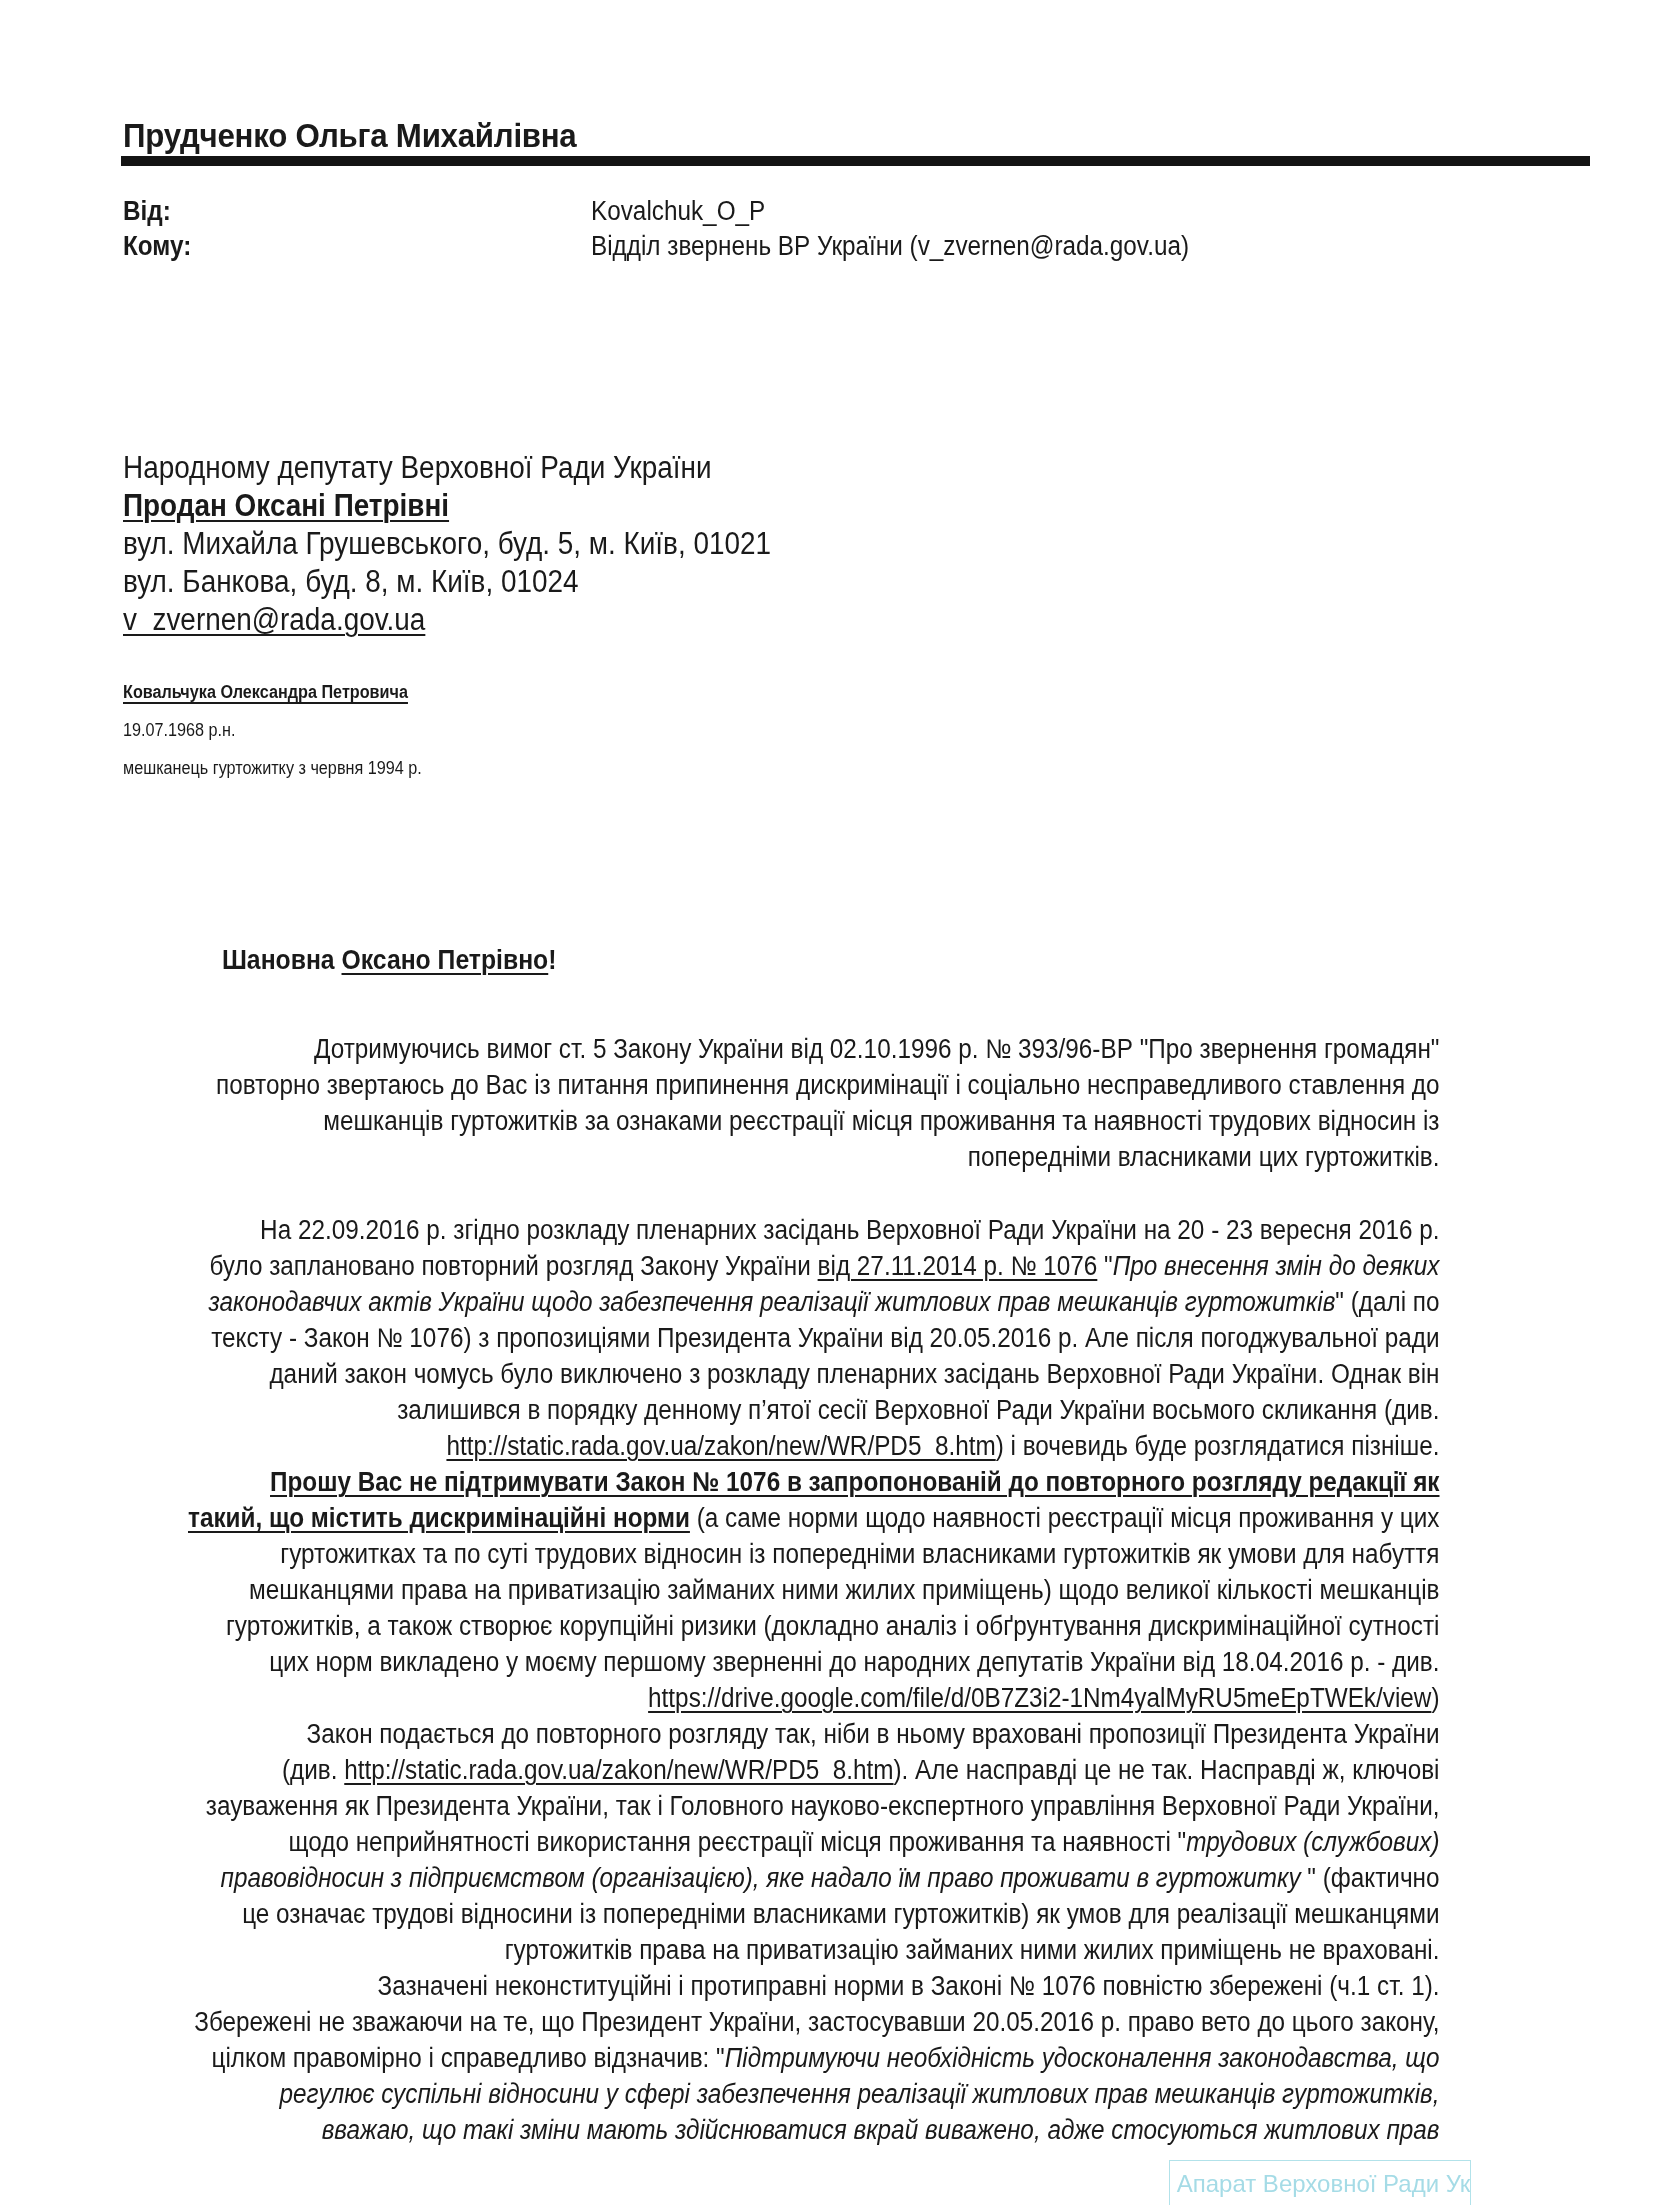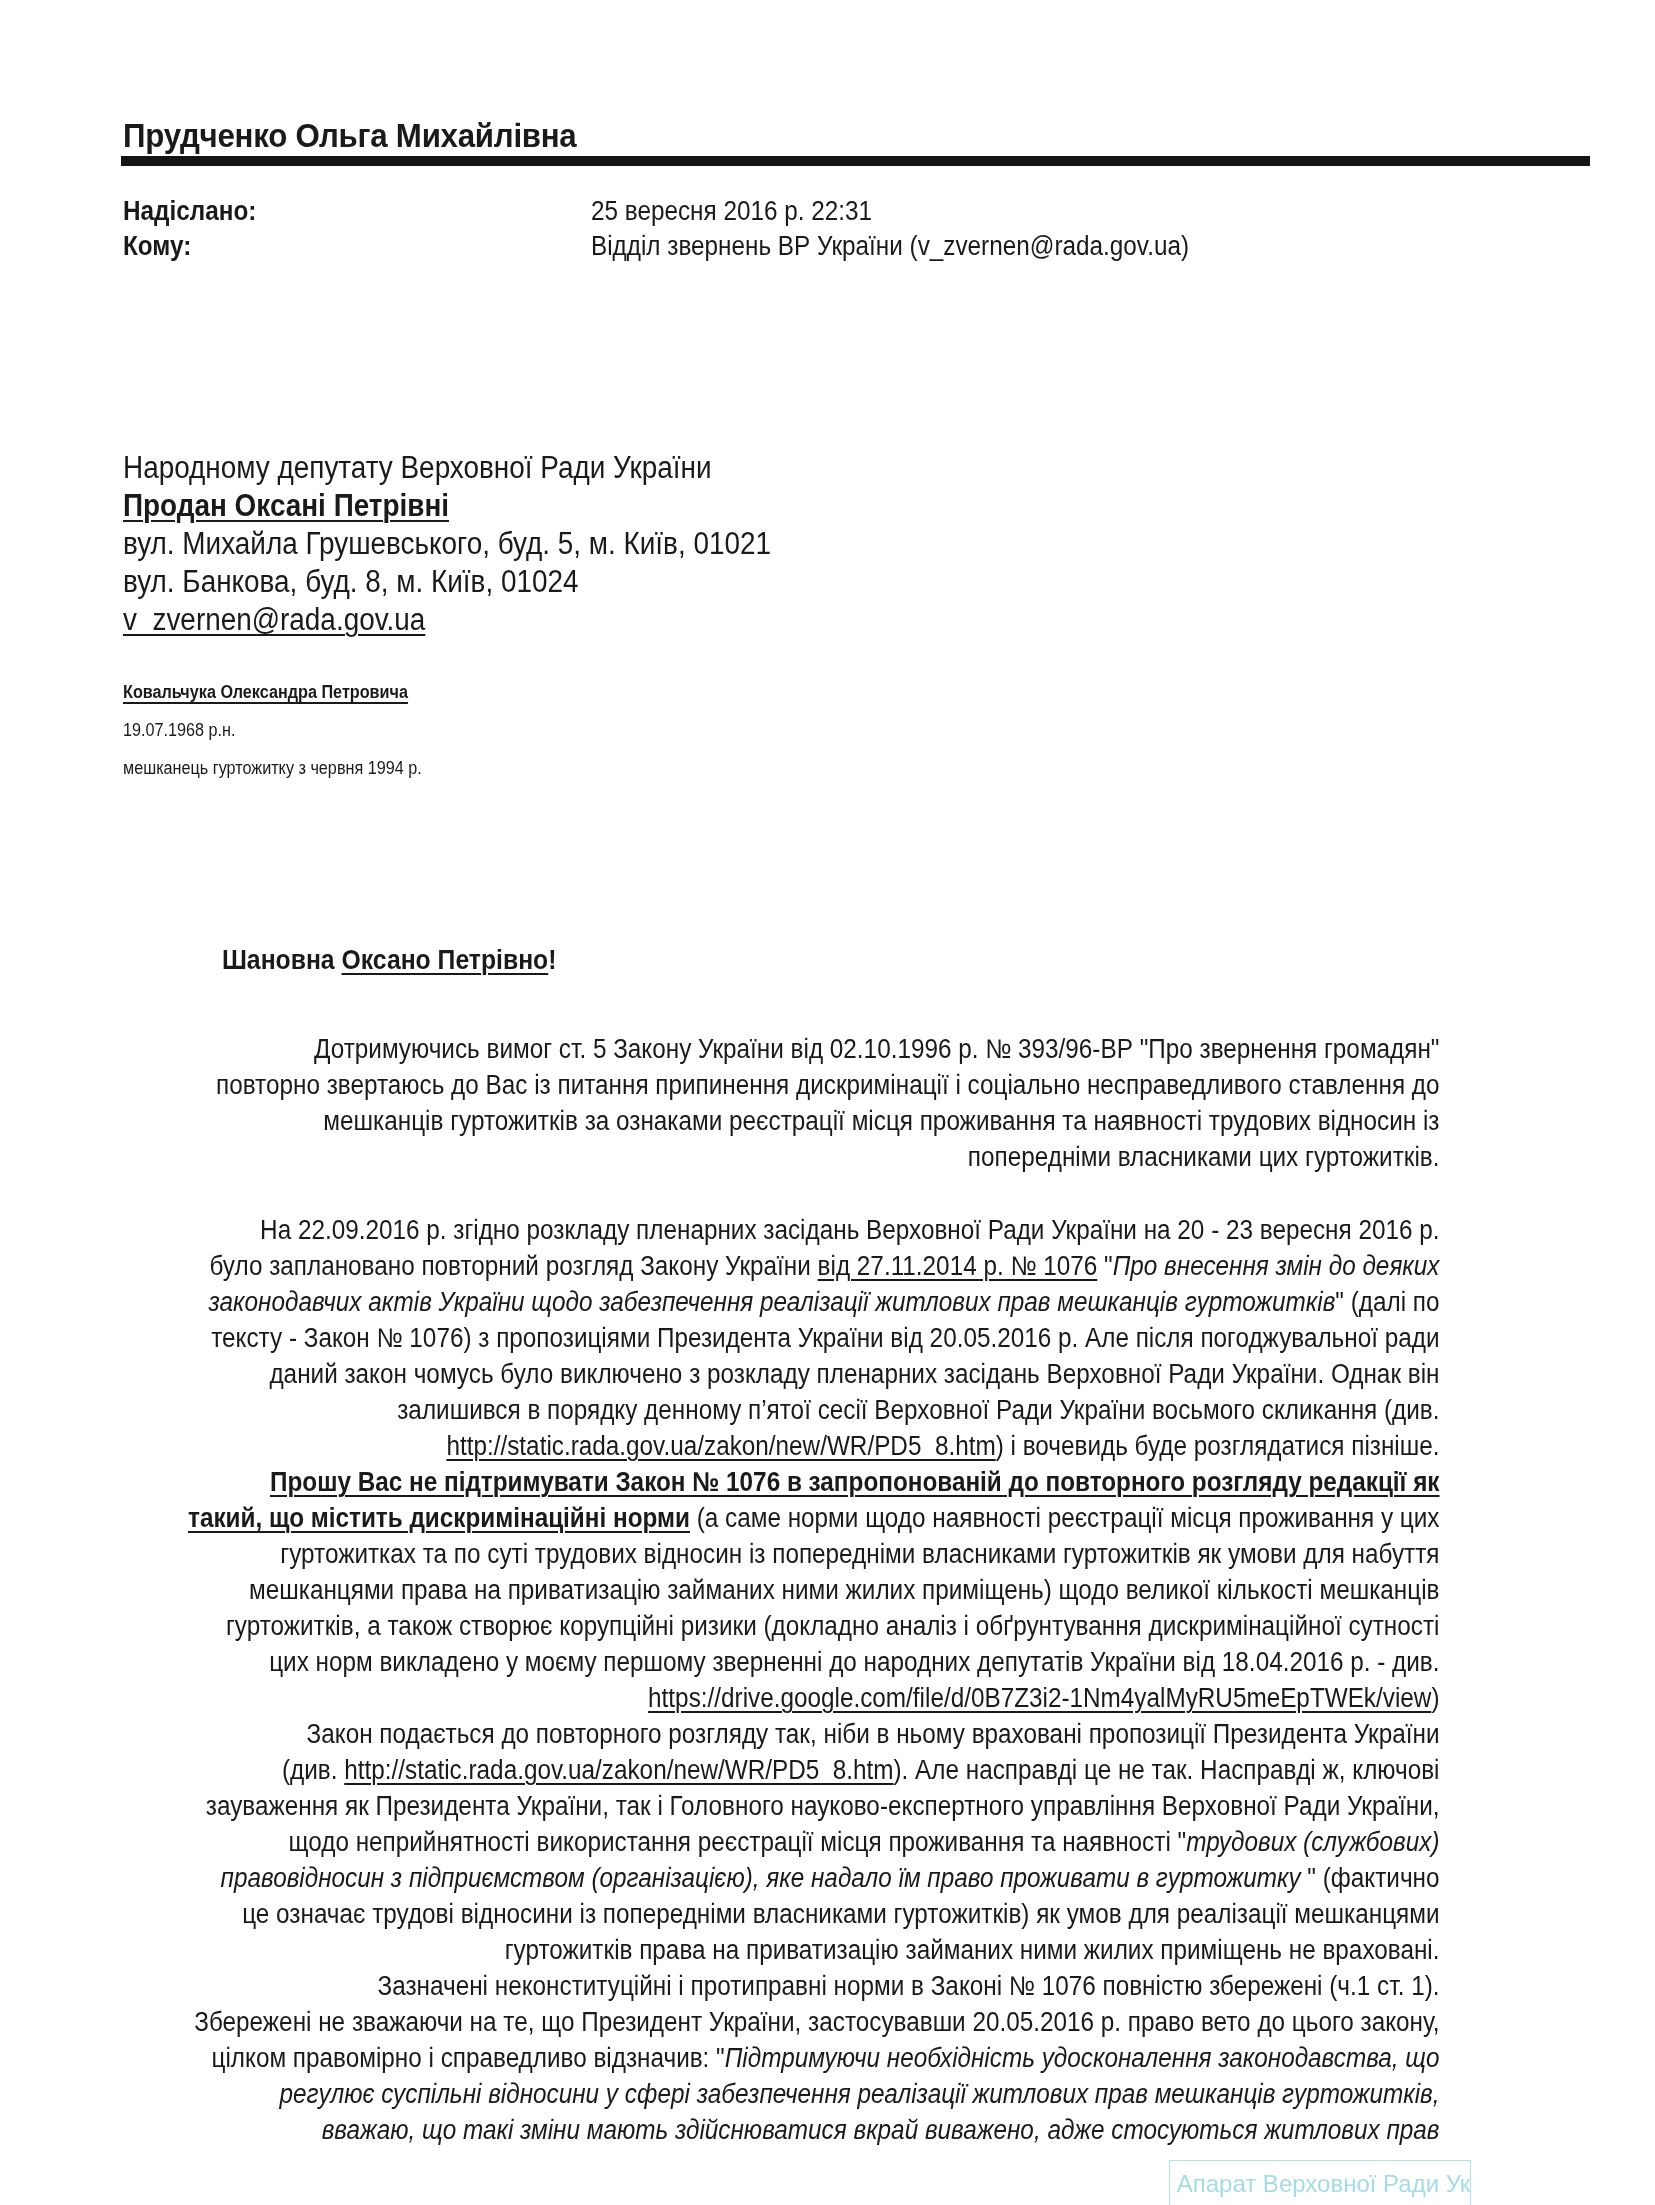--- a/index.html
+++ b/index.html
@@ -33,22 +33,22 @@
 </head>
 <body>
 
 <div class="page">
 
   <div class="sender-name">Прудченко Ольга Михайлівна</div>
   <div class="header-rule"></div>
 
   <div class="meta">
     <div class="meta-row">
-      <div class="meta-label">Надіслано:</div>
-      <div class="meta-value">25 вересня 2016 р. 22:31</div>
+      <div class="meta-label">Від:</div>
+      <div class="meta-value">Kovalchuk_O_P</div>
     </div>
     <div class="meta-row">
       <div class="meta-label">Кому:</div>
       <div class="meta-value">Відділ звернень ВР України (v_zvernen@rada.gov.ua)</div>
     </div>
   </div>
 
   <div class="addr">
     <div>Народному депутату Верховної Ради України</div>
     <div class="bold ul">Продан Оксані Петрівні</div>

